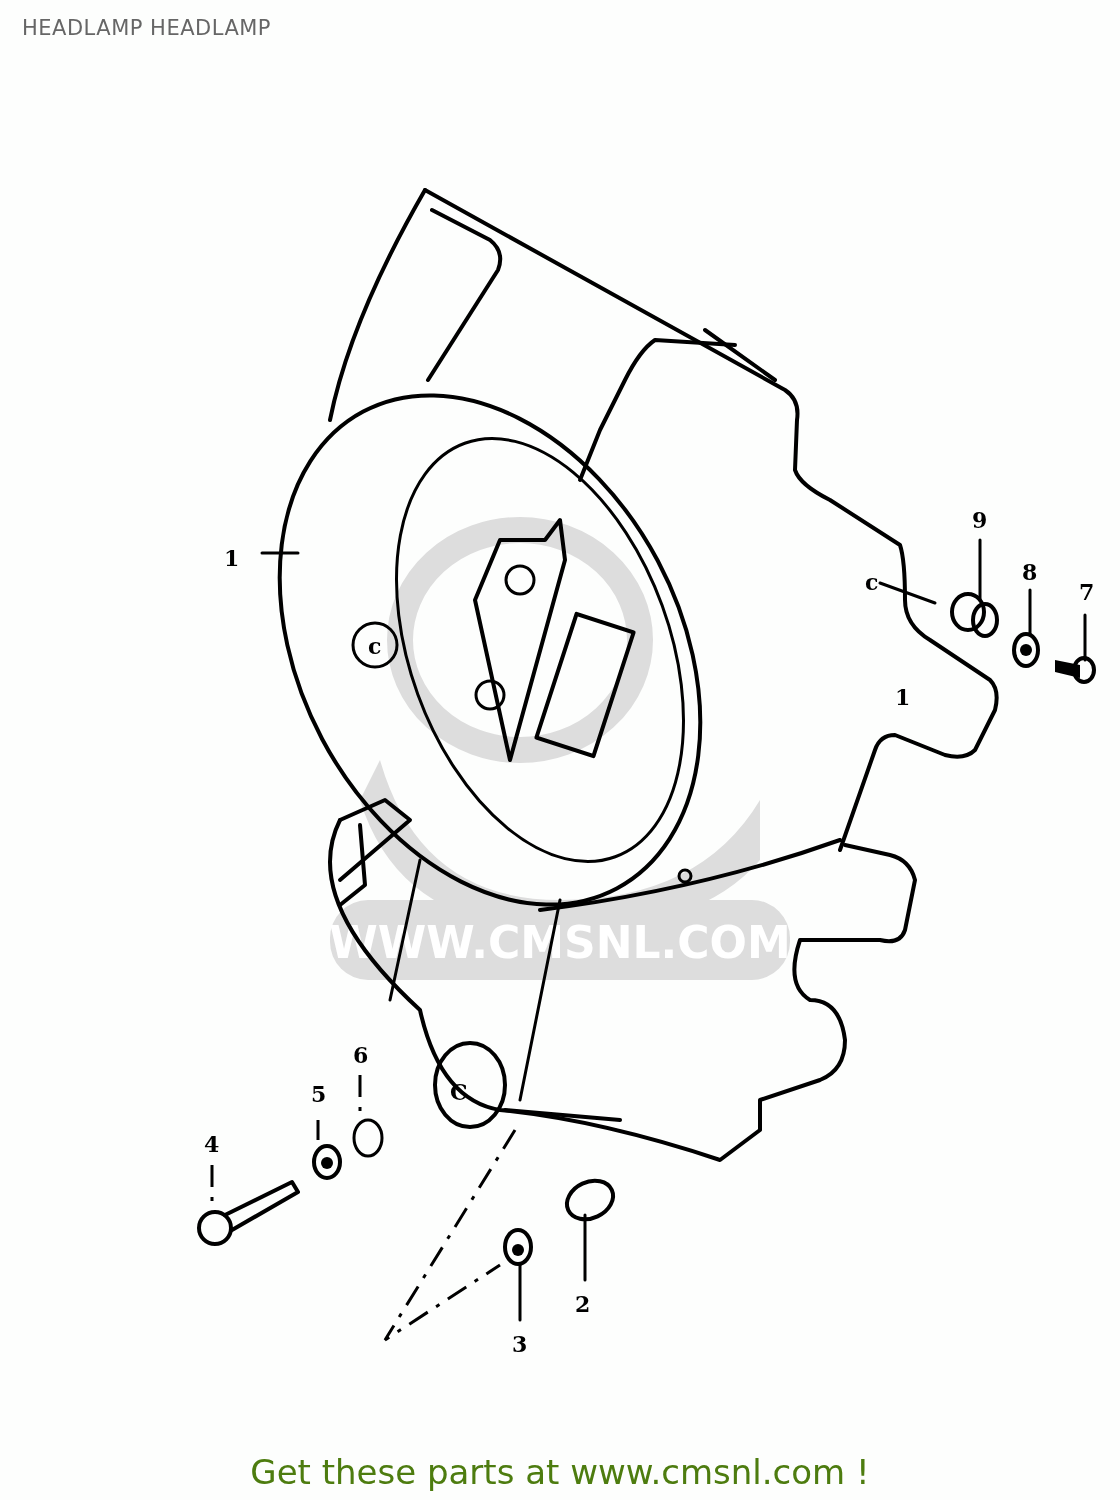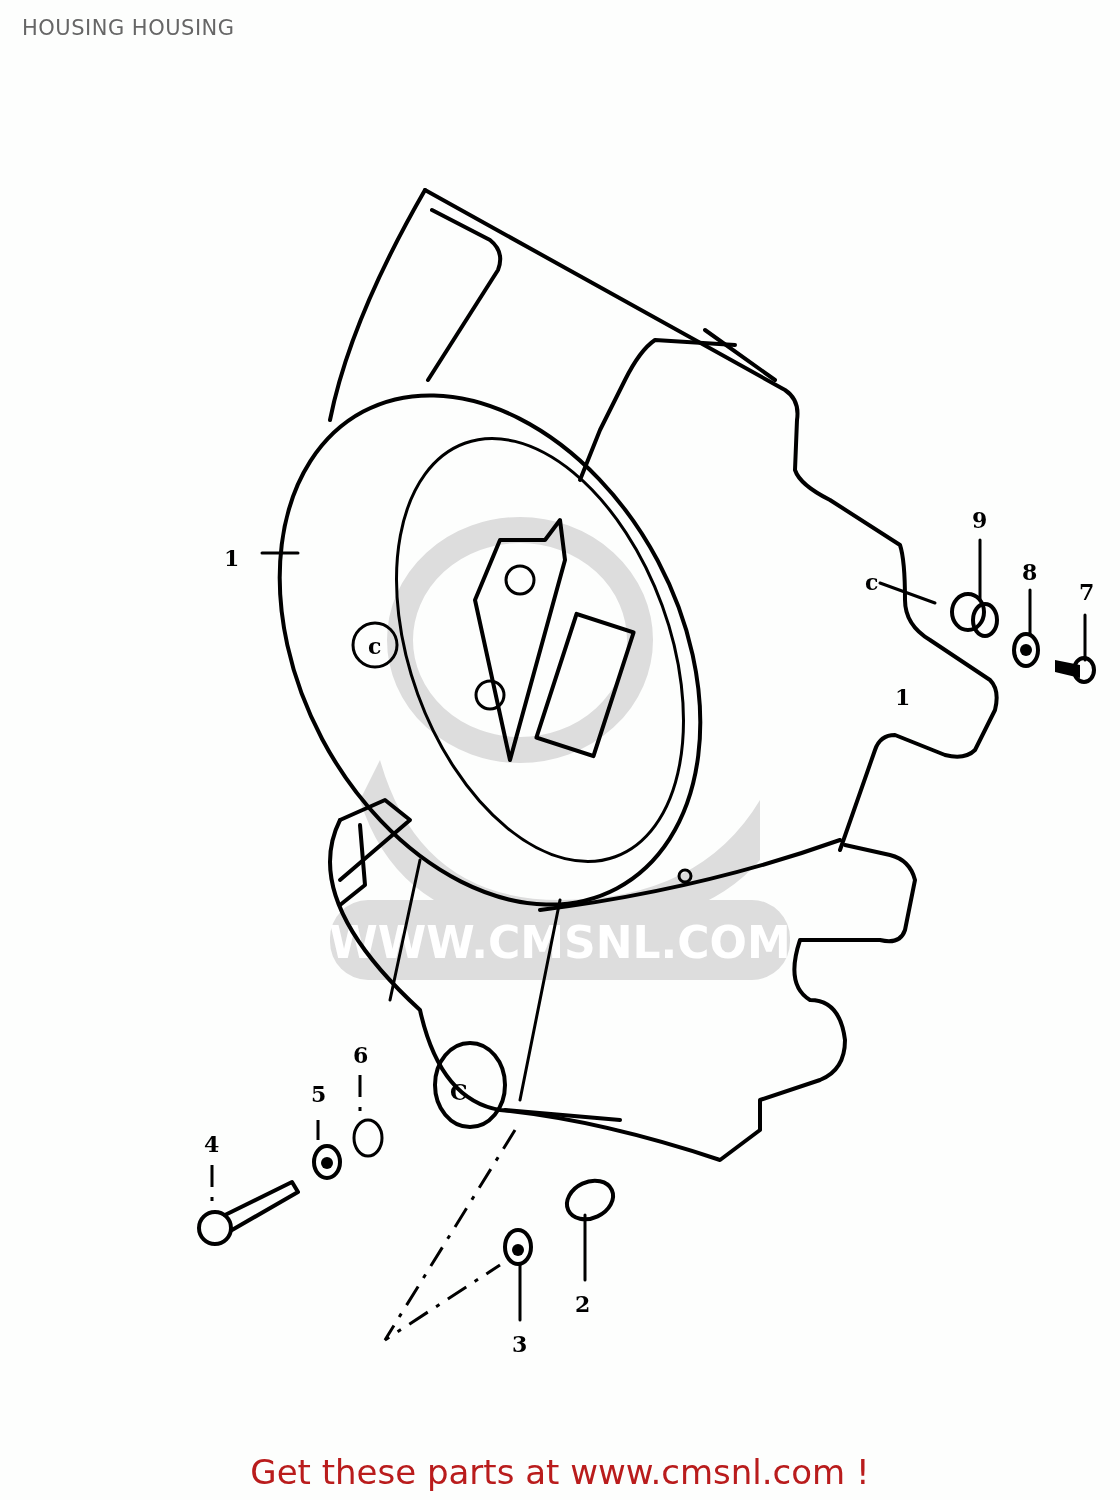--- a/index.html
+++ b/index.html
@@ -1,29 +1,29 @@
 <!DOCTYPE html>
 <html><head>
   <meta charset="utf-8">
   <style>
     html, body { margin: 0; padding: 0; background: #fdfefd; }
     body { width: 1120px; height: 1500px; position: relative; overflow: hidden; font-family: "DejaVu Sans", sans-serif; }
     .page-title { position: absolute; left: 22px; top: 16px; font-size: 21px; color: #666666; letter-spacing: 0.5px; }
     .diagram { position: absolute; left: 0; top: 0; width: 1120px; height: 1500px; }
     .watermark-text { font-family: "DejaVu Sans", sans-serif; font-weight: bold; font-size: 44px; fill: #ffffff; }
     .callout { font-family: "DejaVu Serif", serif; font-size: 22px; font-weight: bold; fill: #000; }
-    .footer-link { position: absolute; left: 0; width: 1120px; top: 1452px; text-align: center; font-size: 34px; color: #b91c1c; text-decoration: none; }
+    .footer-link { position: absolute; left: 0; width: 1120px; top: 1452px; text-align: center; font-size: 34px; color: #4d7c0f; text-decoration: none; }
     .ln { fill: none; stroke: #000; stroke-width: 4; stroke-linecap: round; stroke-linejoin: round; }
     .ln-thin { fill: none; stroke: #000; stroke-width: 3; stroke-linecap: round; }
     .dash { fill: none; stroke: #000; stroke-width: 3; stroke-dasharray: 22 10 4 10; }
   </style>
 </head>
 <body>
 
-<div class="page-title">HOUSING HOUSING</div>
+<div class="page-title">HEADLAMP HEADLAMP</div>
 
 <svg class="diagram" viewBox="0 0 1120 1500">
 
   <g fill="#dddddd">
     <ellipse cx="520" cy="640" rx="120" ry="110" fill="none" stroke="#dddddd" stroke-width="26"></ellipse>
     <path d="M380 760 Q 420 900 560 900 Q 700 900 760 800 L 760 860 Q 700 930 560 930 Q 400 930 360 800 Z"></path>
     <rect x="330" y="900" width="460" height="80" rx="38"></rect>
   </g>
   <text class="watermark-text" x="560" y="958" text-anchor="middle">WWW.CMSNL.COM</text>
 

